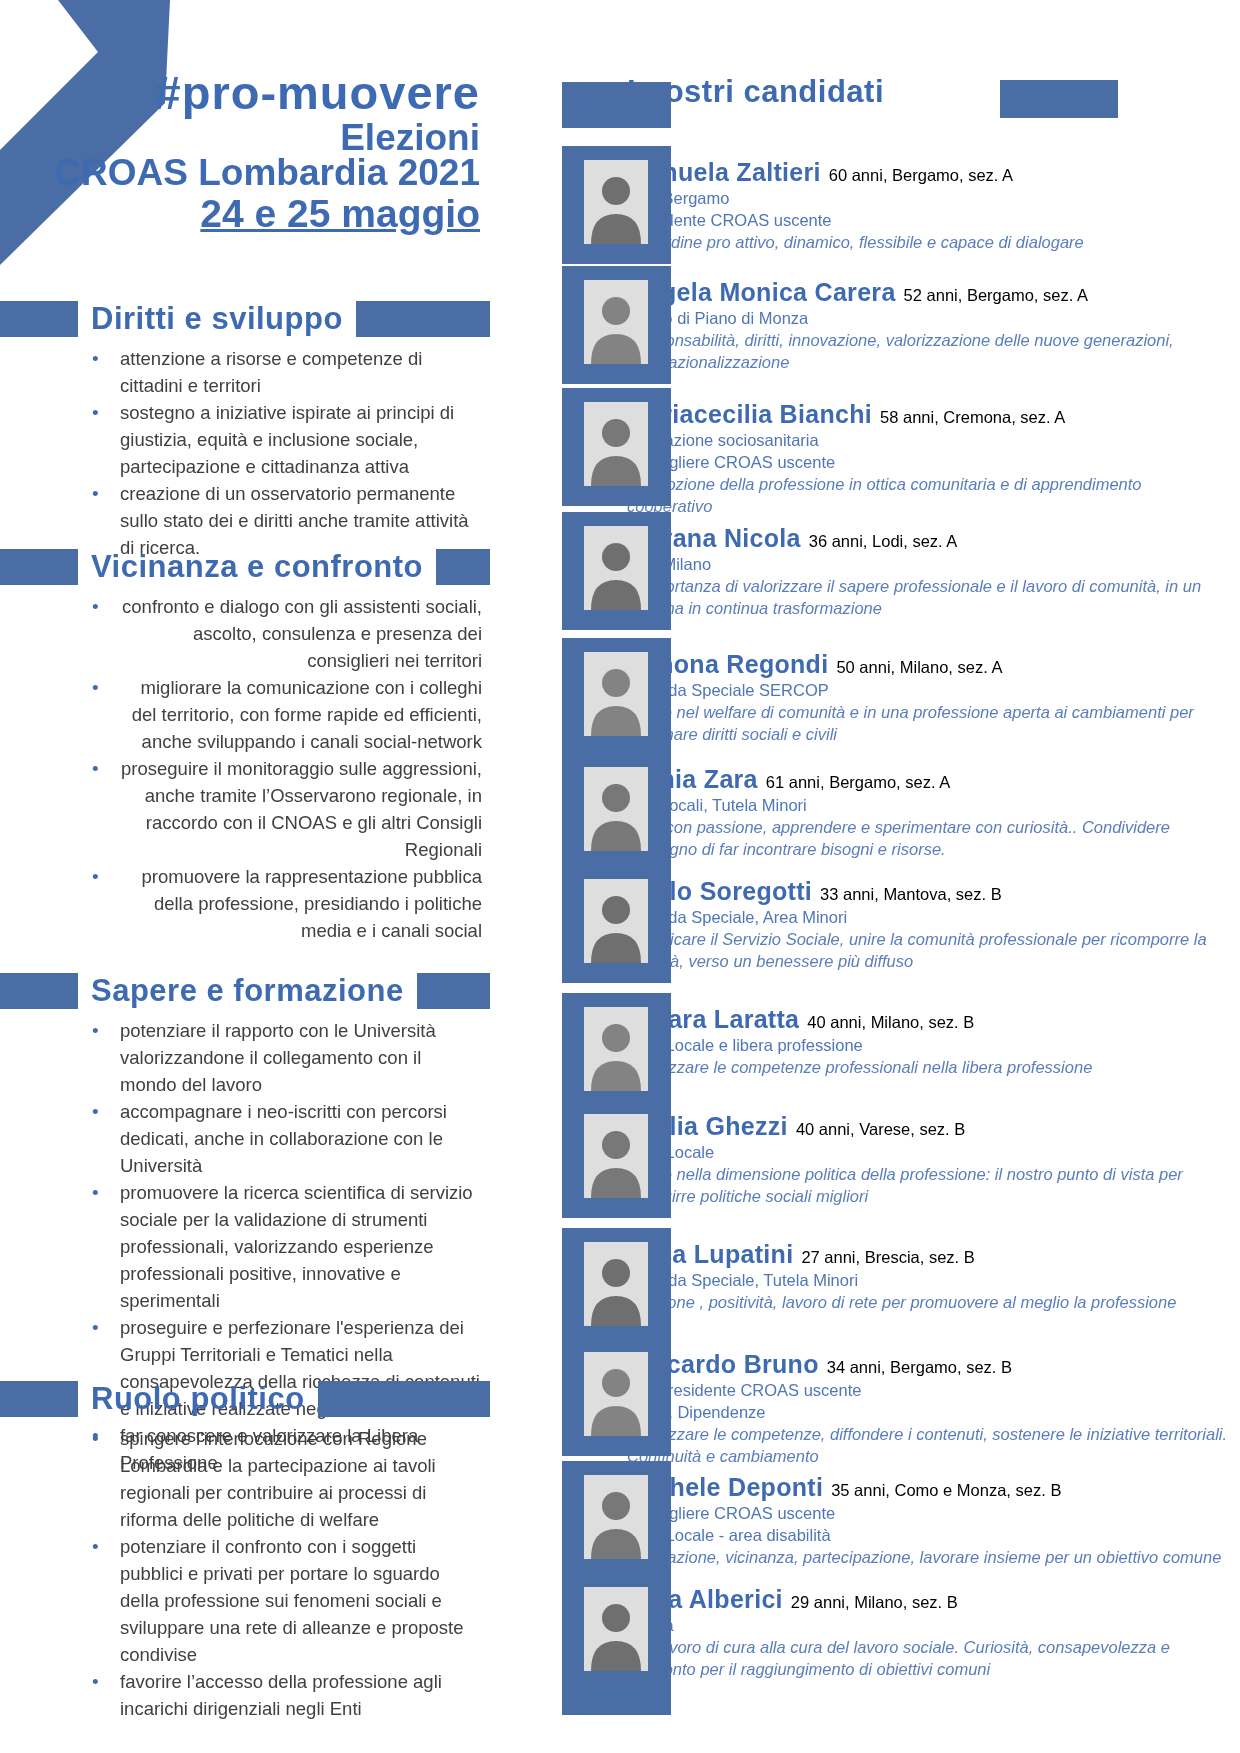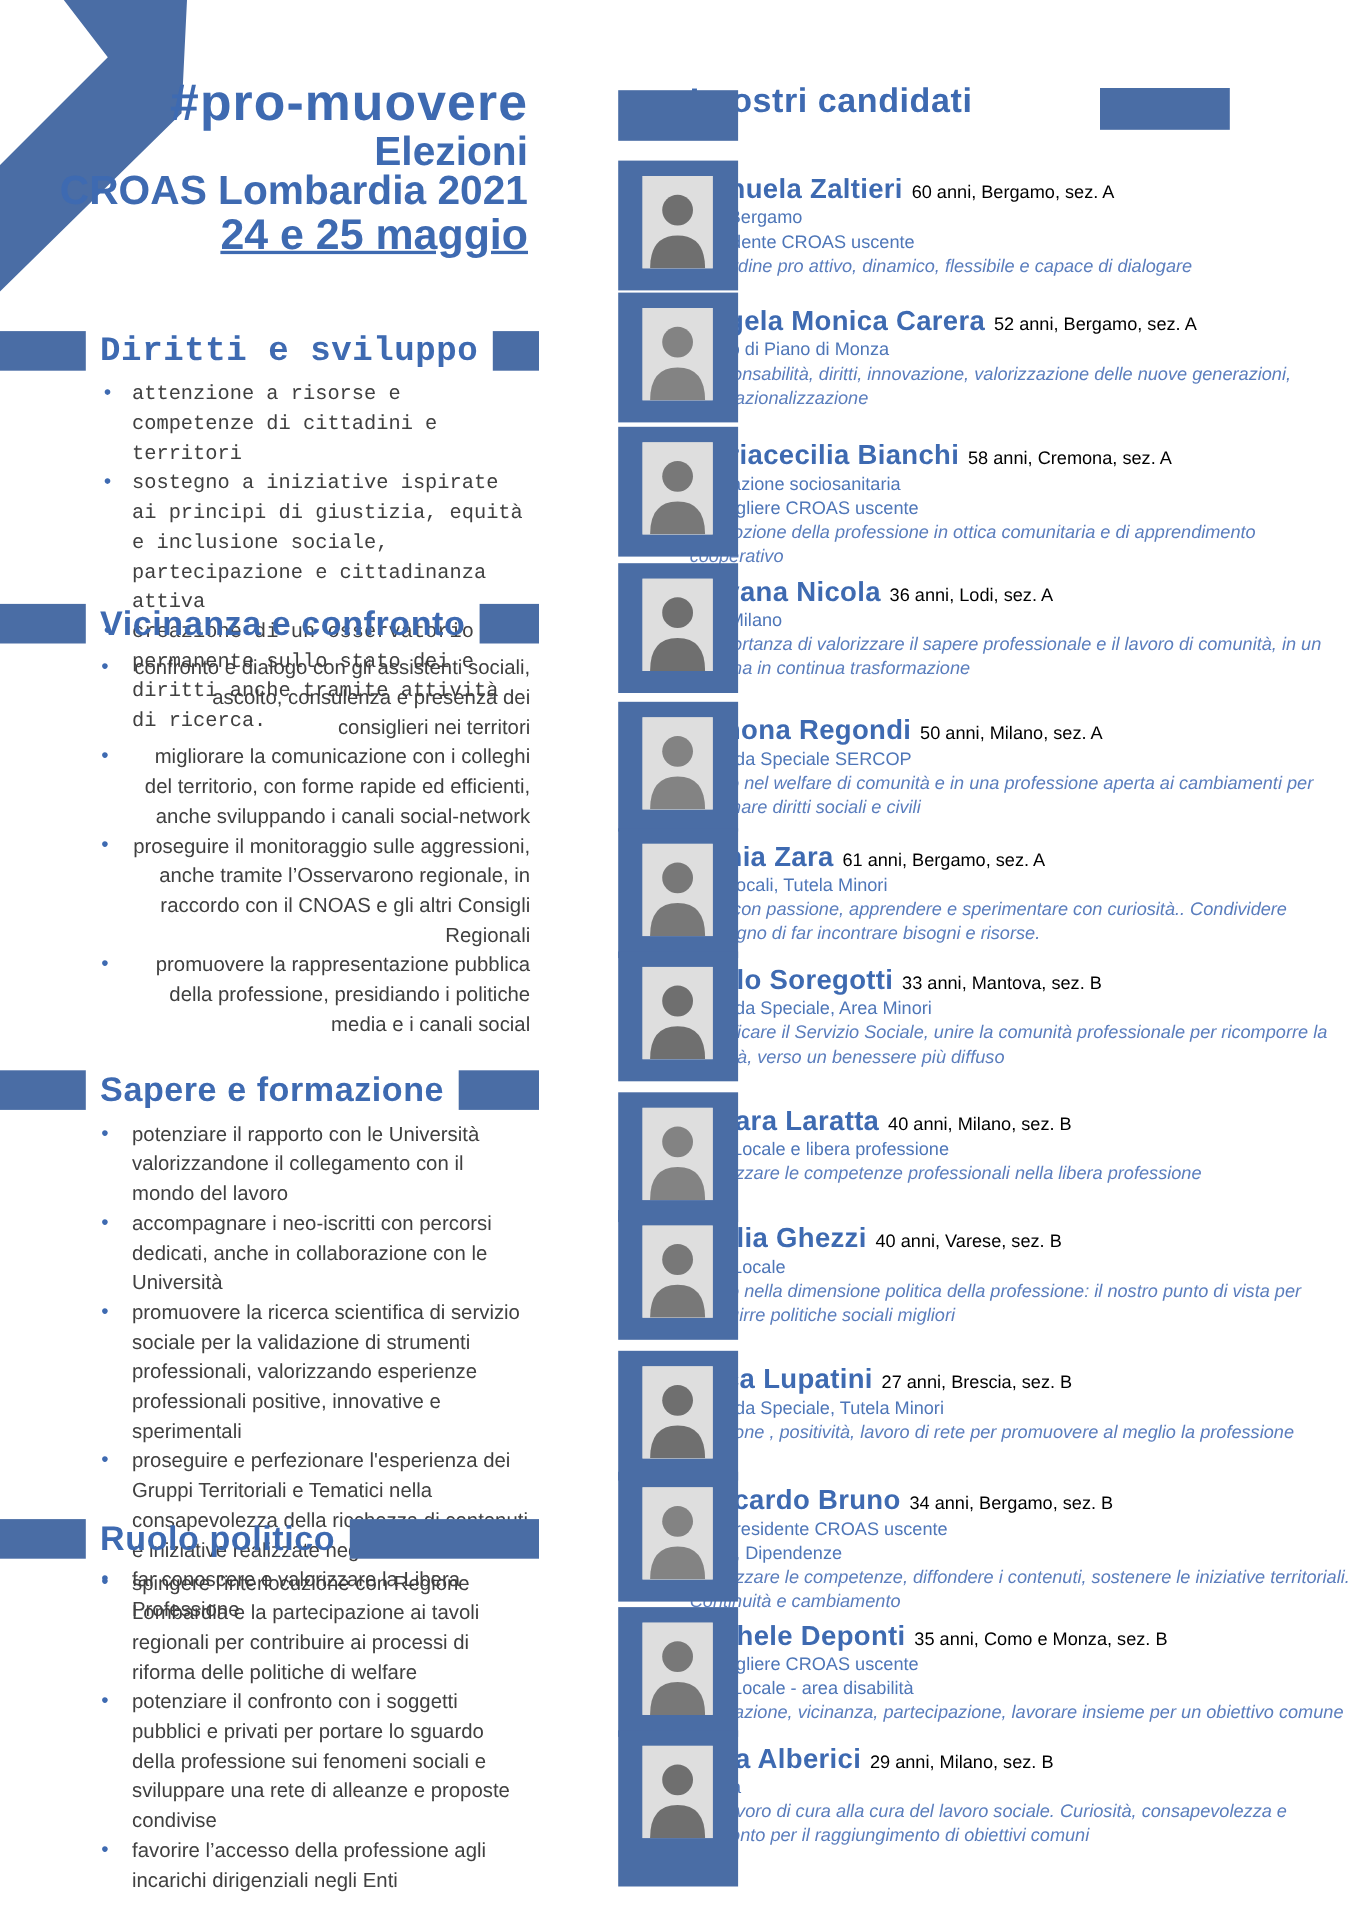--- a/index.html
+++ b/index.html
@@ -54,21 +54,21 @@
   </svg>
 
   <div class="brand">
     <div class="title">#pro-muovere</div>
     <div class="sub">Elezioni</div>
     <div class="sub">CROAS Lombardia 2021</div>
     <div class="dates">24 e 25 maggio</div>
   </div>
 
   <div id="sections-mount">
-  <div class="section" style="top: 300px; font-family: Liberation Mono, monospace;">
+  <div class="section" style="top: 300px;">
     <div class="sec-head">
       <div class="sec-bar left"></div>
       <div class="sec-title">Diritti e sviluppo</div>
       <div class="sec-bar right"></div>
     </div>
     <ul class="sec-bullets">
           <li>attenzione a risorse e competenze di cittadini e territori</li>
           <li>sostegno a iniziative ispirate ai principi di giustizia, equità e inclusione sociale, partecipazione e cittadinanza attiva</li>
           <li>creazione di un osservatorio permanente sullo stato dei  e diritti anche tramite attività di ricerca.</li>
         </ul>

